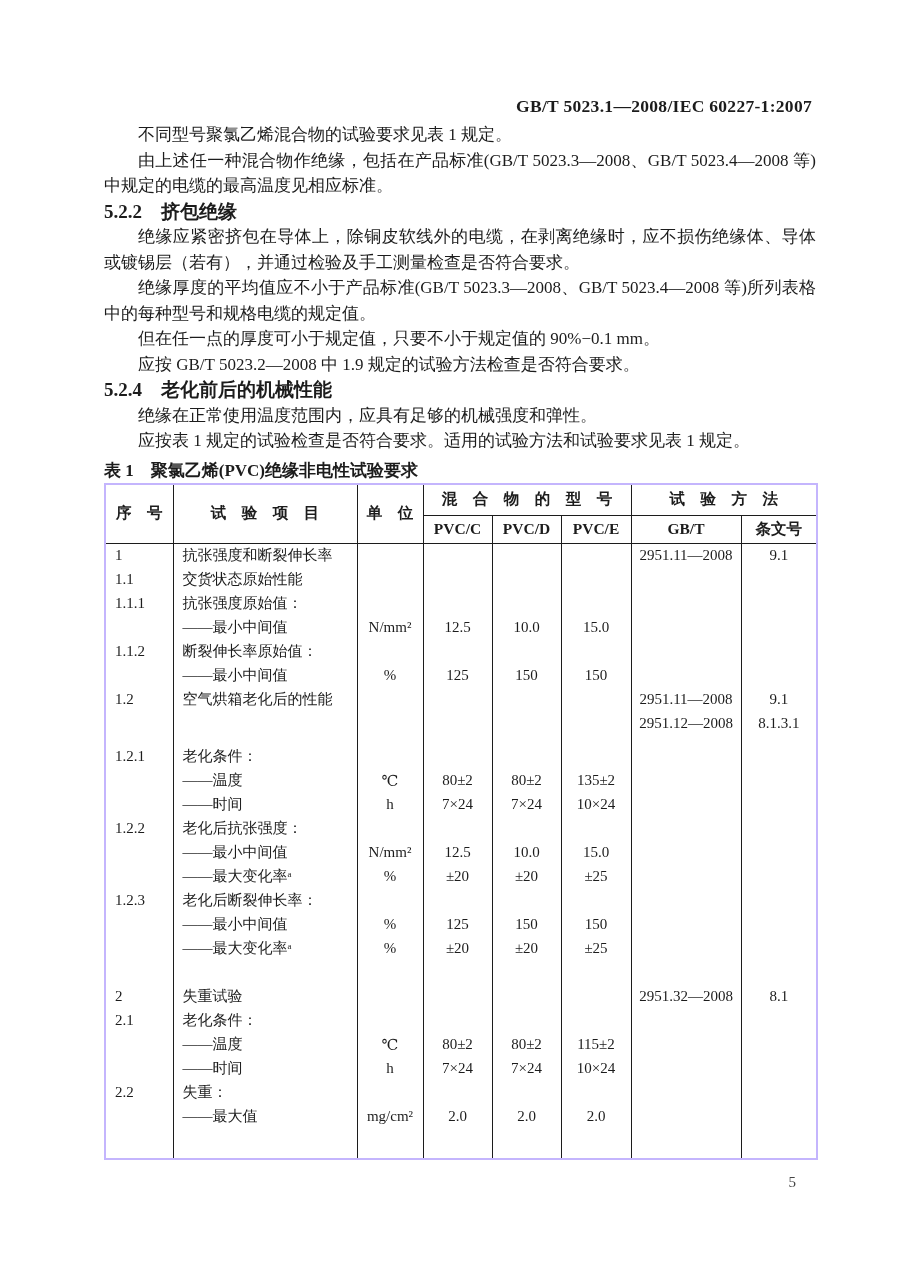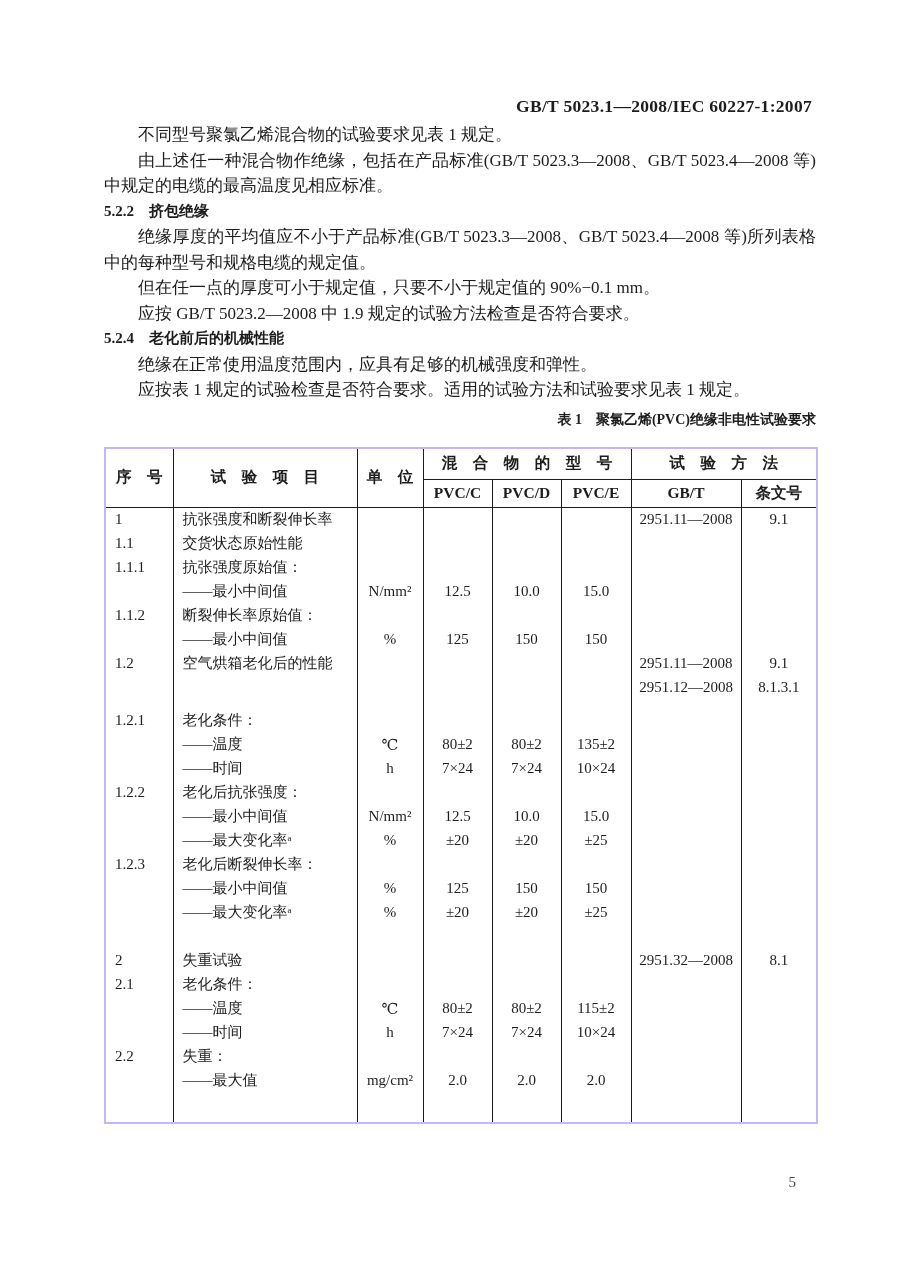--- a/index.html
+++ b/index.html
@@ -11,25 +11,25 @@
   .doc-header{
     position:absolute;top:96px;right:96px;
     font-size:17.5px;font-weight:700;letter-spacing:.3px;
   }
   .content{position:absolute;top:122px;left:104px;width:712px;}
   .content .para{
     font-size:17px;line-height:25.5px;text-indent:2em;
     text-align:justify;margin:0;
   }
   .content .heading{
-    font-size:15px;line-height:25.5px;font-weight:700;margin:0;
+    font-size:19px;line-height:25.5px;font-weight:700;margin:0;
   }
   .table-title{
-    text-align:right;font-weight:700;font-size:14px;
-    margin:5px 0 15px;line-height:24px;
+    text-align:left;font-weight:700;font-size:17px;
+    margin:5px 0 0;line-height:24px;
   }
   table.spec{
     border-collapse:collapse;width:712px;table-layout:fixed;
     border:2px solid #c4b5fd;
   }
   table.spec thead th{
     border:1.5px solid #1c1c1c;font-weight:600;font-size:15.5px;
     padding:2px;text-align:center;vertical-align:middle;
   }
   table.spec thead tr.h1 th{height:26px;}
@@ -52,20 +52,21 @@
 <div class="page">
 
   <div class="doc-header">GB/T 5023.1—2008/IEC 60227-1:2007</div>
 
   <div class="content">
 
     <div>
         <div class="para">不同型号聚氯乙烯混合物的试验要求见表 1 规定。</div>
         <div class="para">由上述任一种混合物作绝缘，包括在产品标准(GB/T 5023.3—2008、GB/T 5023.4—2008 等)中规定的电缆的最高温度见相应标准。</div>
         <div class="heading">5.2.2　挤包绝缘</div>
+        <div class="para">绝缘应紧密挤包在导体上，除铜皮软线外的电缆，在剥离绝缘时，应不损伤绝缘体、导体或镀锡层（若有），并通过检验及手工测量检查是否符合要求。</div>
         <div class="para">绝缘厚度的平均值应不小于产品标准(GB/T 5023.3—2008、GB/T 5023.4—2008 等)所列表格中的每种型号和规格电缆的规定值。</div>
         <div class="para">但在任一点的厚度可小于规定值，只要不小于规定值的 90%−0.1 mm。</div>
         <div class="para">应按 GB/T 5023.2—2008 中 1.9 规定的试验方法检查是否符合要求。</div>
         <div class="heading">5.2.4　老化前后的机械性能</div>
         <div class="para">绝缘在正常使用温度范围内，应具有足够的机械强度和弹性。</div>
         <div class="para">应按表 1 规定的试验检查是否符合要求。适用的试验方法和试验要求见表 1 规定。</div>
       </div>
 
     <div class="table-title">表 1　聚氯乙烯(PVC)绝缘非电性试验要求</div>
 

